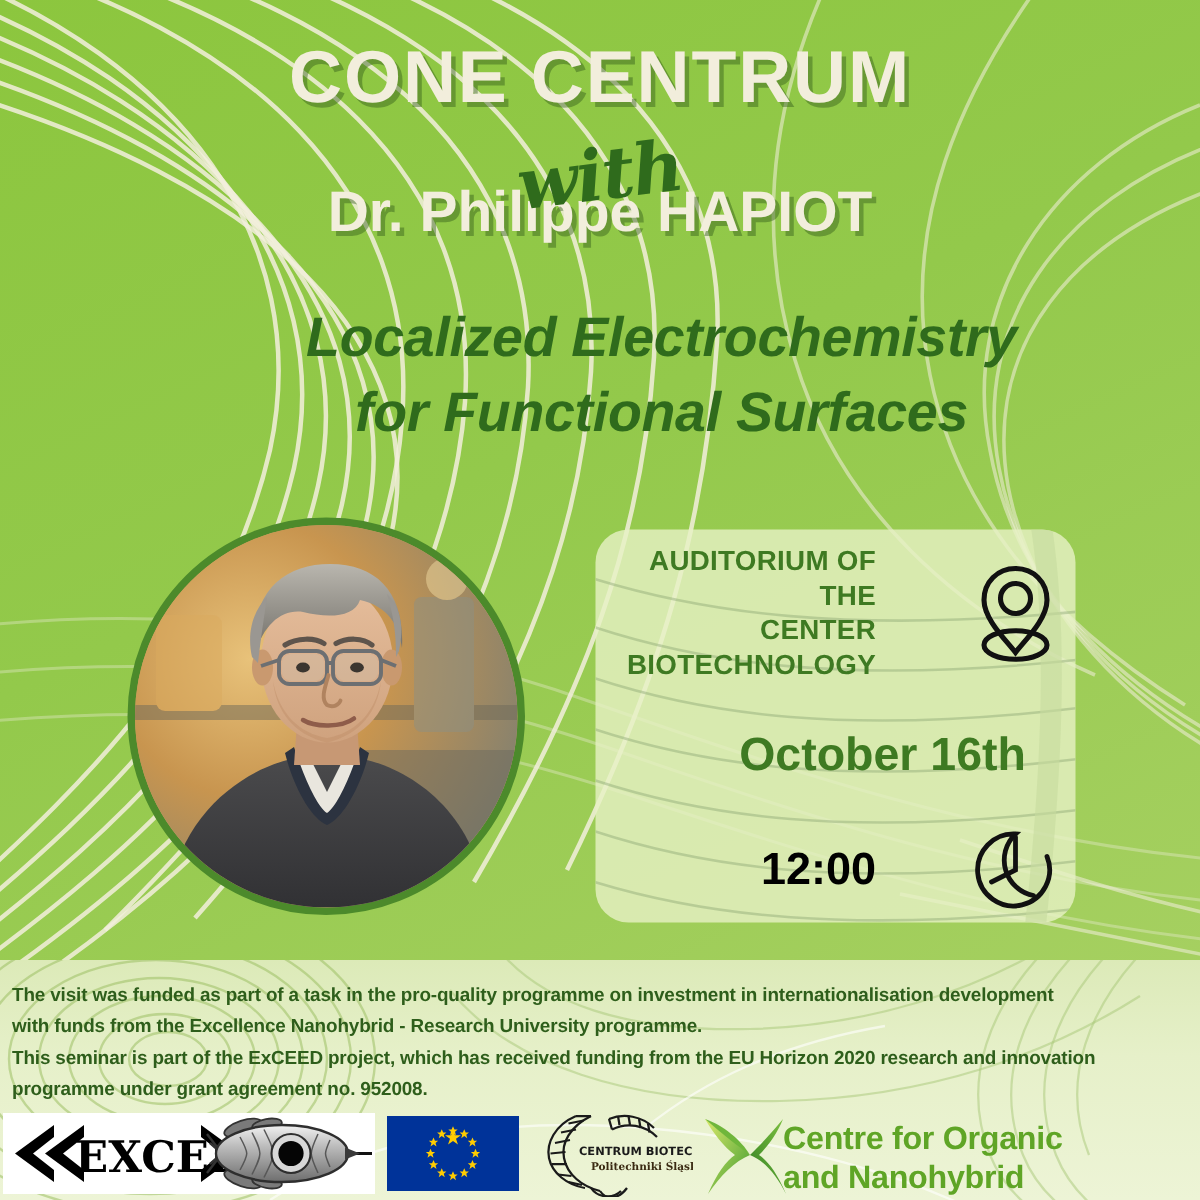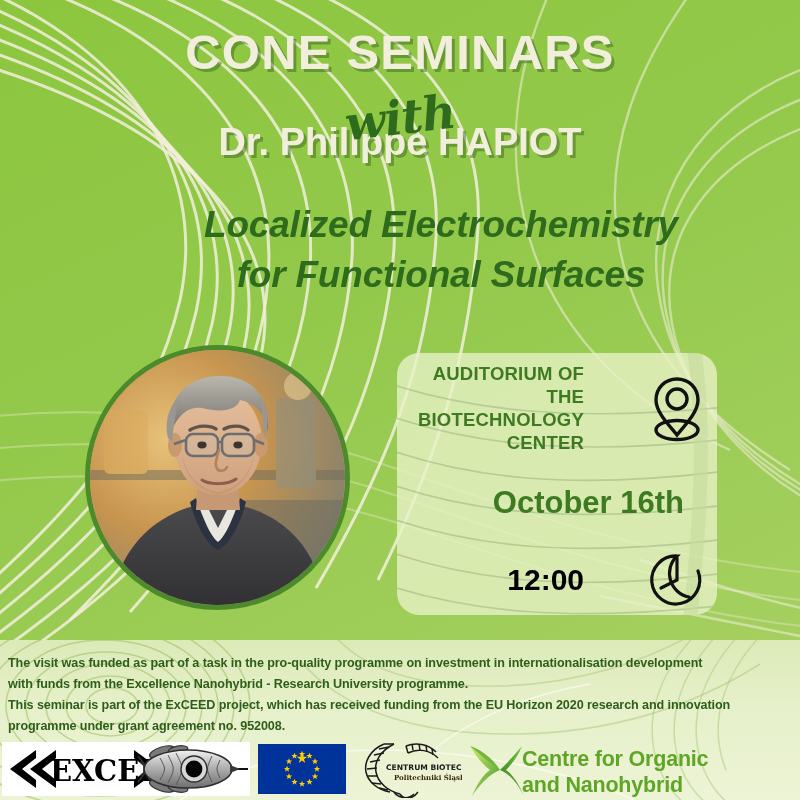--- a/index.html
+++ b/index.html
@@ -241,21 +241,21 @@
         <path d="M300,20 C340,70 420,96 520,94 C620,92 700,62 760,24"></path>
       </g>
       <g fill="none" stroke="#FFFFFF" stroke-opacity="0.6" stroke-width="1.6">
         <path d="M180,160 C240,120 330,104 430,112 C530,120 610,146 660,172"></path>
         <path d="M430,112 C470,80 520,56 590,44"></path>
       </g>
     </svg>
   </div>
 
   <div class="title-block">
-    <div class="title-main">CONE SEMINARS</div>
+    <div class="title-main">CONE CENTRUM</div>
     <div class="title-name">Dr. Philippe HAPIOT</div>
     <div class="title-with">with</div>
   </div>
 
   <div class="subtitle">
     <div>Localized Electrochemistry</div>
     <div>for Functional Surfaces</div>
   </div>
 
   <div class="portrait-wrap">
@@ -346,22 +346,22 @@
         <path d="M296,-10 C308,60 306,150 292,276"></path>
       </g>
     </svg>
 
     <div class="info-rows">
 
       <div class="row venue-row">
         <div class="row-text">
           <div class="venue-name">
             <div>AUDITORIUM OF THE</div>
+            <div>CENTER</div>
             <div>BIOTECHNOLOGY</div>
-            <div>CENTER</div>
           </div>
         </div>
         <div class="icon-box">
           <svg width="64" height="72" viewBox="0 0 64 72">
             <g fill="none" stroke="#111111" stroke-width="3.4">
               <path d="M32,6 C20,6 11,15 11,27 C11,40 26,54 32,62 C38,54 53,40 53,27 C53,15 44,6 32,6 Z"></path>
               <circle cx="32" cy="26" r="10"></circle>
               <ellipse cx="32" cy="57" rx="21" ry="9.5"></ellipse>
             </g>
           </svg>

